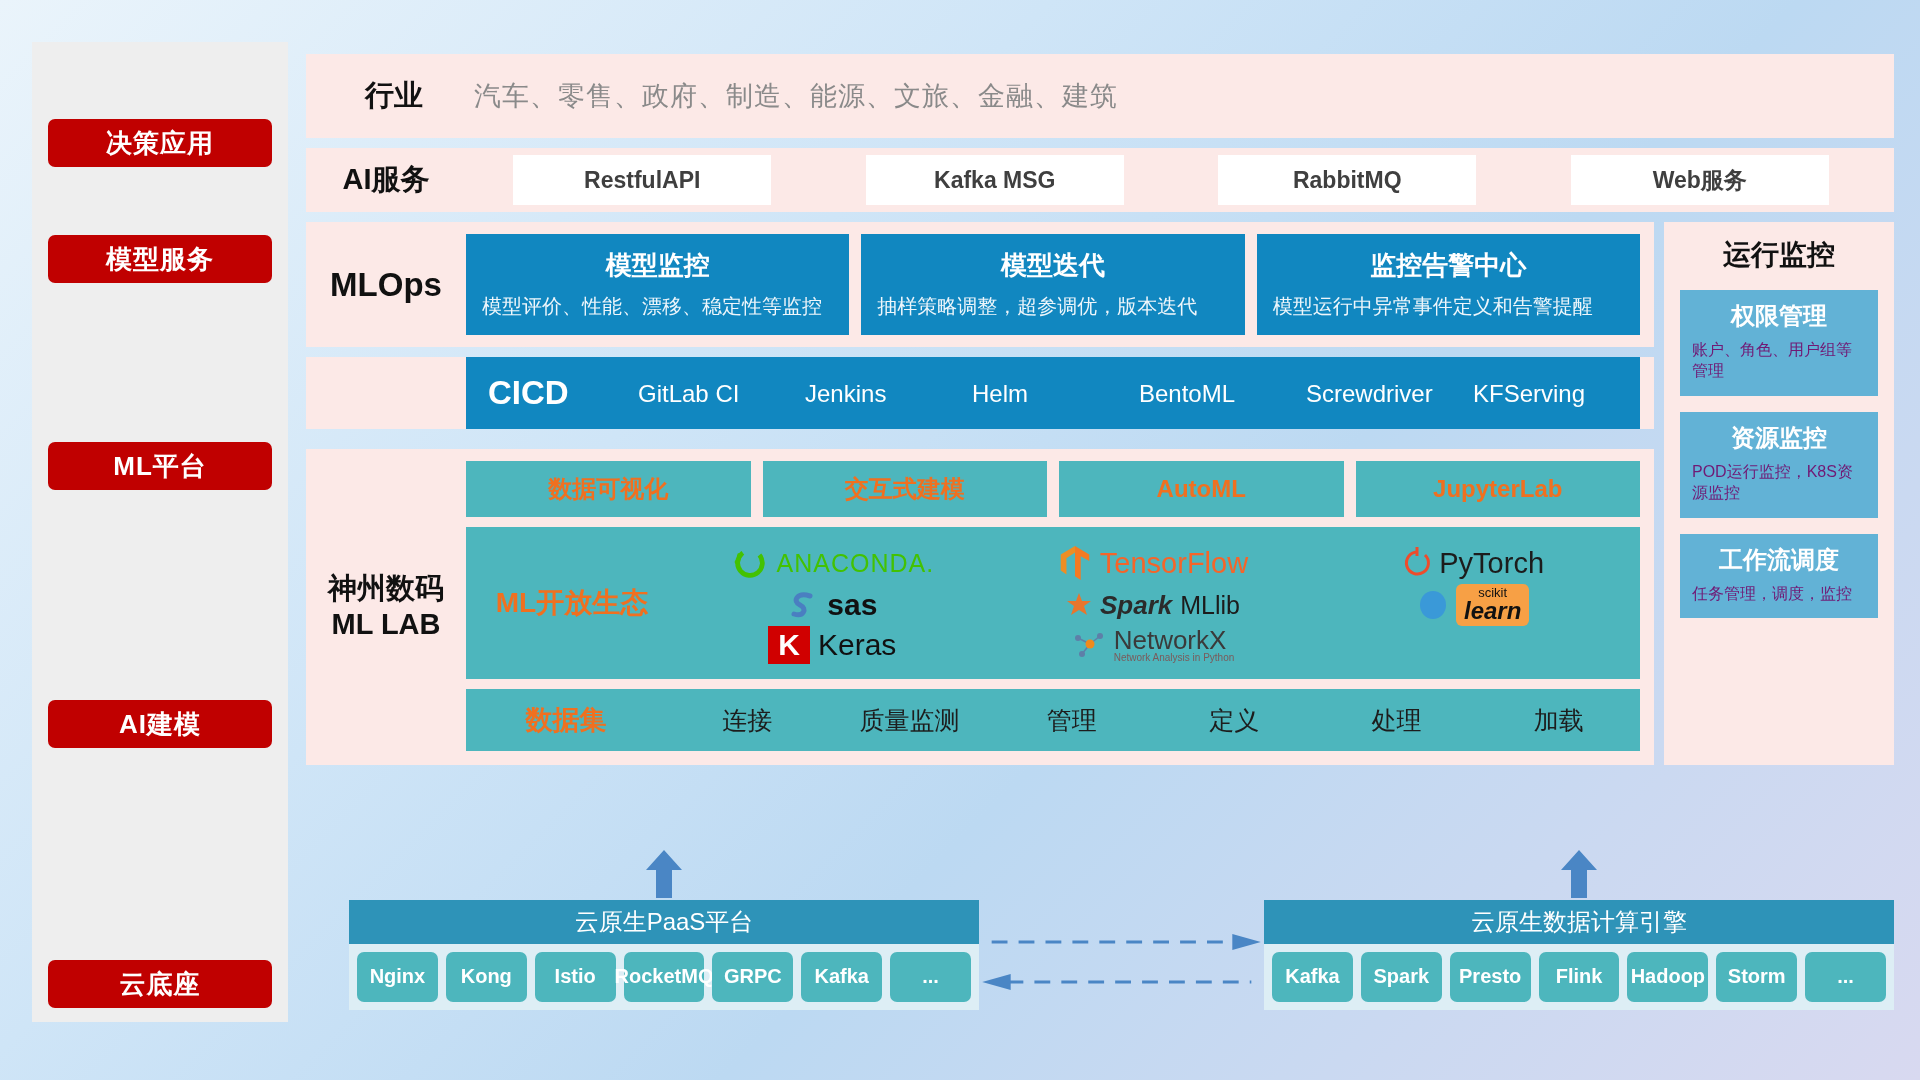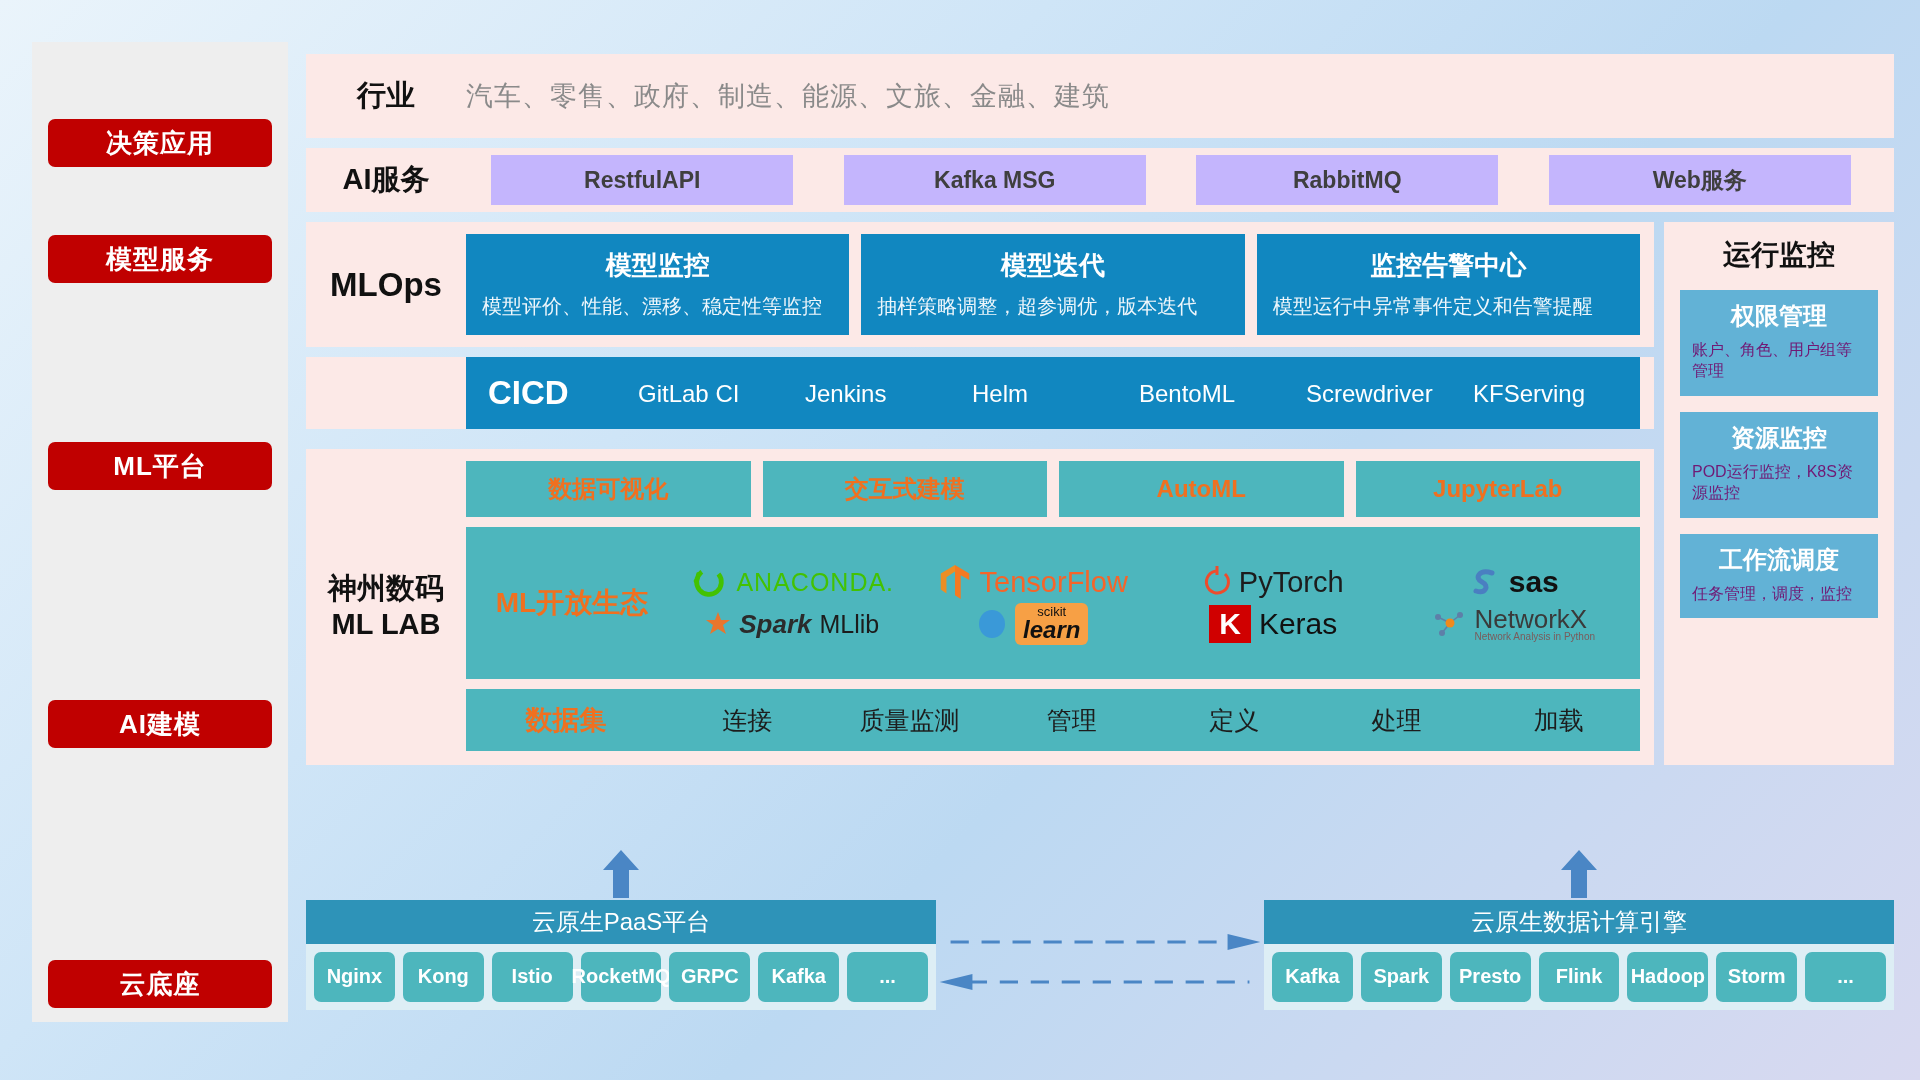--- a/index.html
+++ b/index.html
@@ -28,34 +28,34 @@
   #chip-2 { top: 400px; }
   #chip-3 { top: 658px; }
   #chip-4 { top: 918px; }
 
   
   #main { position: absolute; left: 306px; top: 54px; width: 1588px; }
 
   .band { background: #fce9e7; width: 100%; }
 
   
-  #row-industry { padding: 22px 0 22px 0; display: flex; flex-direction: column; gap: 14px; }
+  #row-industry { padding: 22px 0 22px 8px; display: flex; flex-direction: column; gap: 14px; }
   .ind-line { display: flex; align-items: center; }
   .ind-label {
     width: 160px; text-align: center; flex: none;
     font-size: 29px; font-weight: bold; color: #111;
   }
   .ind-value { font-size: 27px; color: #8a8a8a; letter-spacing: 1px; }
 
   
   #row-aiservice { margin-top: 10px; padding: 7px 0; display: flex; align-items: center; }
   #aiservice-label { width: 160px; flex: none; text-align: center; font-size: 29px; font-weight: bold; color: #111; }
   #aiservice-items { flex: 1; display: flex; gap: 0; justify-content: space-around; padding-right: 18px; }
   .svc-box {
-    width: 302px; height: 50px; background: #c4b5fd;
+    width: 258px; height: 50px; background: #ffffff;
     display: flex; align-items: center; justify-content: center;
     font-size: 23px; font-weight: bold; color: #3f3f3f;
   }
 
   
   #row-platform { margin-top: 10px; display: flex; gap: 10px; align-items: stretch; }
   #platform-left { width: 1348px; flex: none; display: flex; flex-direction: column; gap: 10px; }
 
   #mlops-band { background: #fce9e7; padding: 12px 14px 12px 0; display: flex; align-items: stretch; }
   #mlops-label { width: 160px; flex: none; display: flex; align-items: center; justify-content: center;
@@ -83,39 +83,39 @@
   }
   #modeling-right { flex: 1; display: flex; flex-direction: column; gap: 10px; }
   #tool-tabs { display: flex; gap: 12px; }
   .tool-tab {
     flex: 1; height: 56px; background: #4db6bd;
     display: flex; align-items: center; justify-content: center;
     color: #f07020; font-size: 24px; font-weight: bold;
   }
   #eco-box { background: #4db6bd; display: flex; align-items: center; padding: 10px 6px; min-height: 152px; }
   #eco-label { width: 200px; flex: none; text-align: center; color: #f07020; font-size: 28px; font-weight: bold; }
-  #eco-logos { flex: 1; display: grid; grid-template-columns: repeat(4, 1fr); grid-template-rows: 1fr 1fr; align-items: center; justify-items: center; }
+  #eco-logos { flex: 1; display: grid; grid-template-columns: repeat(3, 1fr); grid-template-rows: 1fr 1fr; align-items: center; justify-items: center; }
   .logo { display: flex; align-items: center; gap: 8px; }
 
   #dataset-bar { background: #4db6bd; height: 62px; display: flex; align-items: center; }
   #dataset-title { width: 200px; flex: none; text-align: center; color: #f07020; font-size: 27px; font-weight: bold; }
   #dataset-items { flex: 1; display: flex; }
   .dataset-item { flex: 1; text-align: center; color: #1d1d1d; font-size: 25px; }
 
   
   #monitor-panel { width: 230px; flex: none; background: #fce9e7; padding: 14px 16px; display: flex; flex-direction: column; }
   #monitor-title { text-align: center; font-size: 28px; font-weight: bold; color: #111; margin-bottom: 16px; }
   .mon-card { background: #62b2d6; color: #fff; padding: 10px 12px 14px; margin-bottom: 16px; }
   .mon-card h5 { font-size: 24px; font-weight: bold; text-align: center; margin-bottom: 7px; }
   .mon-card p { font-size: 16px; line-height: 1.34; color: #701a75; }
 
   
   #row-cloud { position: absolute; left: 306px; top: 900px; width: 1588px; display: flex; align-items: flex-start; }
   .cloud-group { position: relative; }
-  #cloud-paas { width: 630px; }
+  #cloud-paas { width: 630px; margin-left: 43px; }
   #cloud-engine { width: 630px; }
   #cloud-gap { flex: 1; position: relative; }
   .cloud-header {
     height: 44px; background: #2e93b8; color: #fff;
     display: flex; align-items: center; justify-content: center;
     font-size: 24px;
   }
   .cloud-items { background: #ddeef5; padding: 8px 8px; display: flex; gap: 8px; }
   .cloud-chip {
     flex: 1; min-width: 0; height: 50px; background: #4db6bd; border-radius: 7px;

